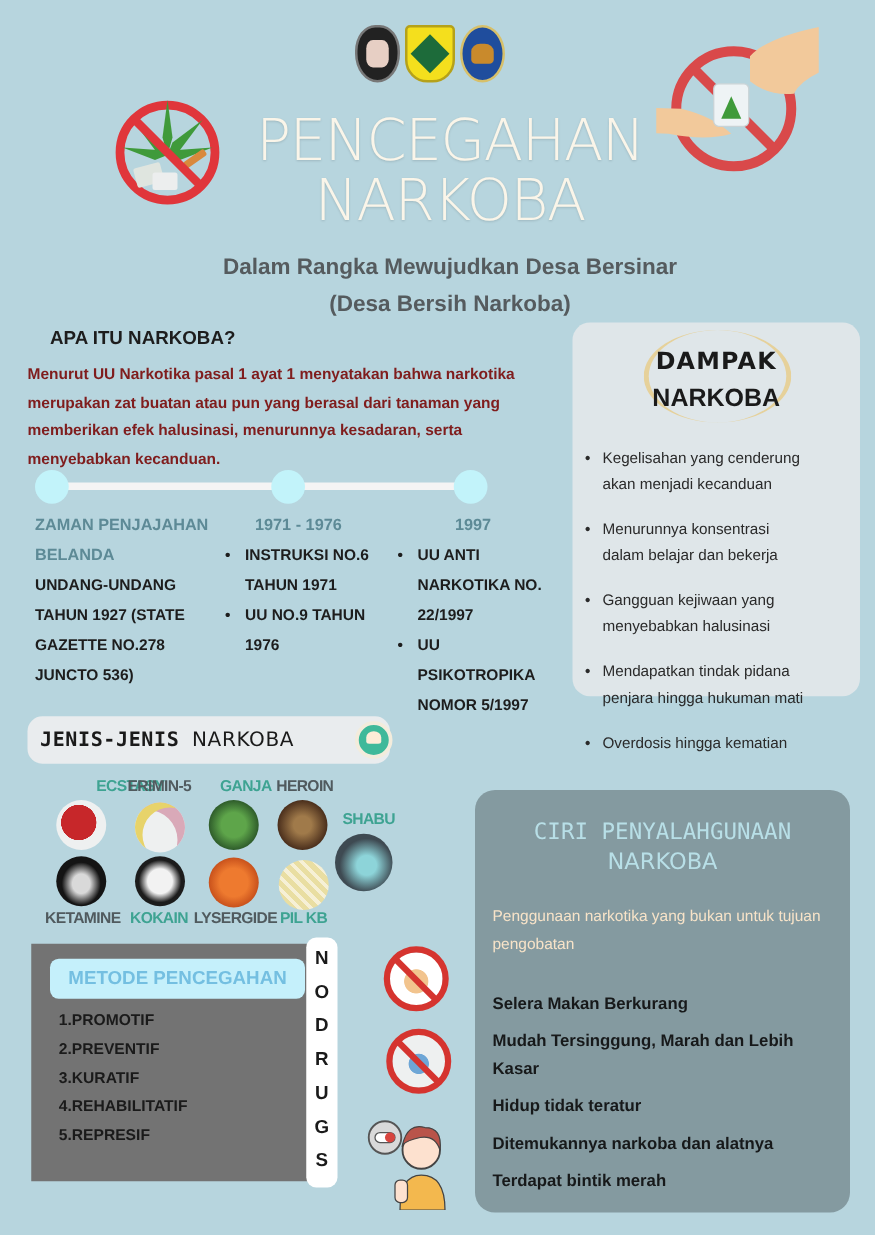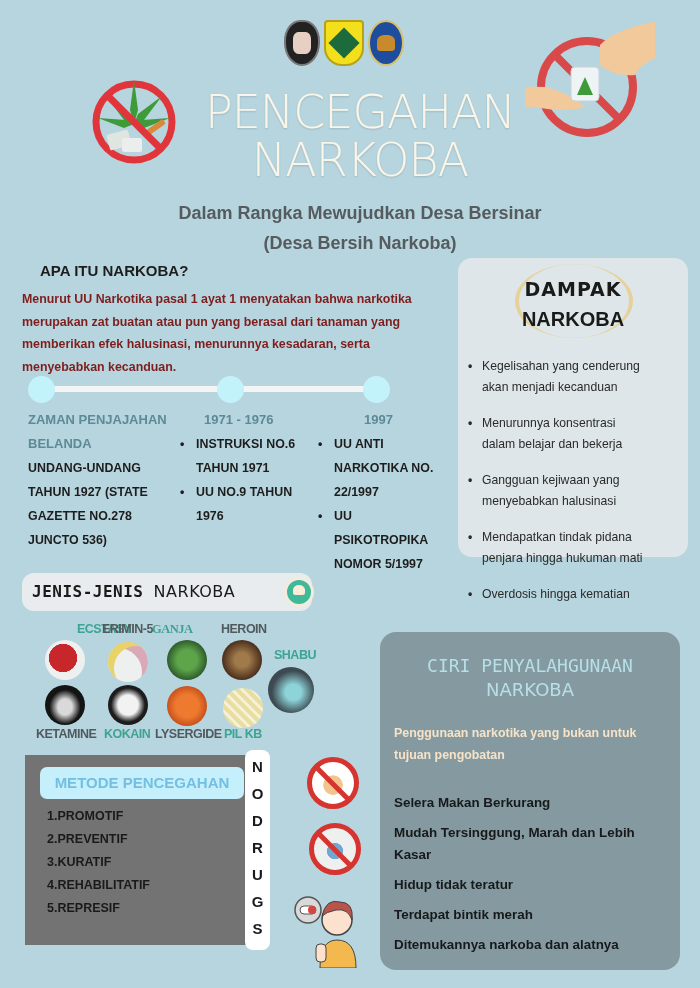--- a/index.html
+++ b/index.html
@@ -83,21 +83,21 @@
   .nodrugs span { display: block; text-align: center; font-weight: bold; font-size: 15px; line-height: 27px; color: #1a1a1a; margin-top: 0; }
   .nodrugs .wrap { padding-top: 3px; }
 
   .nd-icon { width: 52px; height: 52px; border-radius: 50%; border: 5px solid #d5342f; background: #fff; }
   .nd-icon::after { content:""; position:absolute; left: 50%; top: -2px; width: 5px; height: 48px; background: #d5342f; transform: translateX(-50%) rotate(-45deg); }
 
   
   .ciri { left: 380px; top: 632px; width: 300px; height: 338px; background: #849aa0; border-radius: 16px; }
   .ciri-title { position: absolute; left: 0; top: 22px; width: 300px; text-align: center; color: #b8dfe7; font-size: 18px; line-height: 24px; font-family: "DejaVu Sans Mono", monospace; }
   .ciri-title .l2 { font-family: "DejaVu Sans", sans-serif; }
-  .ciri-sub { position: absolute; left: 14px; top: 90px; width: 280px; color: #f7e3c8; font-weight: bold; font-size: 12.4px; line-height: 22px; }
+  .ciri-sub { position: absolute; left: 14px; top: 90px; width: 280px; color: #f7e3c8; font-weight: normal; font-size: 12.4px; line-height: 22px; }
   .ciri ul { position: absolute; left: 14px; top: 160px; list-style: none; width: 280px; font-weight: bold; }
   .ciri li { font-size: 13.4px; line-height: 22px; color: #17191a; margin-bottom: 8px; }
 </style>
 </head>
 <body>
 
 <div class="abs logos">
   <div class="logo unv"></div>
   <div class="logo bgr"></div>
   <div class="logo bnn"></div>
@@ -187,21 +187,21 @@
 <div class="abs jenis-bar">
   <div class="jenis-title">
     <span>JENIS-JENIS</span>
     <span class="n">NARKOBA</span>
   </div>
   <div class="jenis-icon"></div>
 </div>
 
 <div class="abs drug-label teal" style="left:32px; top:622px;padding-left:45px;">ECSTASY</div>
 <div class="abs drug-label gray" style="left:102px; top:622px;">ERIMIN-5</div>
-<div class="abs drug-label teal" style="left:152px; top:622px;font-family:Liberation Serif, serif;">GANJA</div>
+<div class="abs drug-label teal" style="left:176px; top:622px;">GANJA</div>
 <div class="abs drug-label gray" style="left:221px; top:622px;">HEROIN</div>
 <div class="abs drug-label teal" style="left:274px; top:648px;">SHABU</div>
 
 <div class="abs drug-img" style="left:45px; top:640px; background: radial-gradient(circle at 45% 45%, #c7272a 0 45%, #eef0f0 46%);"></div>
 <div class="abs drug-img" style="left:108px; top:642px; background:#eef0f0; box-shadow: inset 8px 6px 0 -2px #e7d36a, inset -10px 10px 0 -4px #d9a9b8;"></div>
 <div class="abs drug-img" style="left:167px; top:640px; background: radial-gradient(circle, #5ea54a 0 35%, #2f5d2b 70%);"></div>
 <div class="abs drug-img" style="left:222px; top:640px; background: radial-gradient(circle, #a07a4a 0 25%, #4b2f1c 70%);"></div>
 <div class="abs drug-img" style="left:268px; top:667px; width:46px; height:46px; background: radial-gradient(circle at 55% 55%, #8dd4d9 0 22%, #3e4a52 60%);"></div>
 
 <div class="abs drug-img" style="left:45px; top:685px; background: radial-gradient(ellipse at 50% 55%, #d9d9d9 0 25%, #141414 55%);"></div>
@@ -251,16 +251,16 @@
 <div class="abs ciri">
   <div class="ciri-title">
     <div>CIRI PENYALAHGUNAAN</div>
     <div class="l2">NARKOBA</div>
   </div>
   <div class="ciri-sub">Penggunaan narkotika yang bukan untuk tujuan pengobatan</div>
   <ul>
     <li>Selera Makan Berkurang</li>
     <li>Mudah Tersinggung, Marah dan Lebih Kasar</li>
     <li>Hidup tidak teratur</li>
+    <li>Ditemukannya narkoba dan alatnya</li>
     <li>Terdapat bintik merah</li>
-    <li>Ditemukannya narkoba dan alatnya</li>
   </ul>
 </div>
 
 </body></html>

